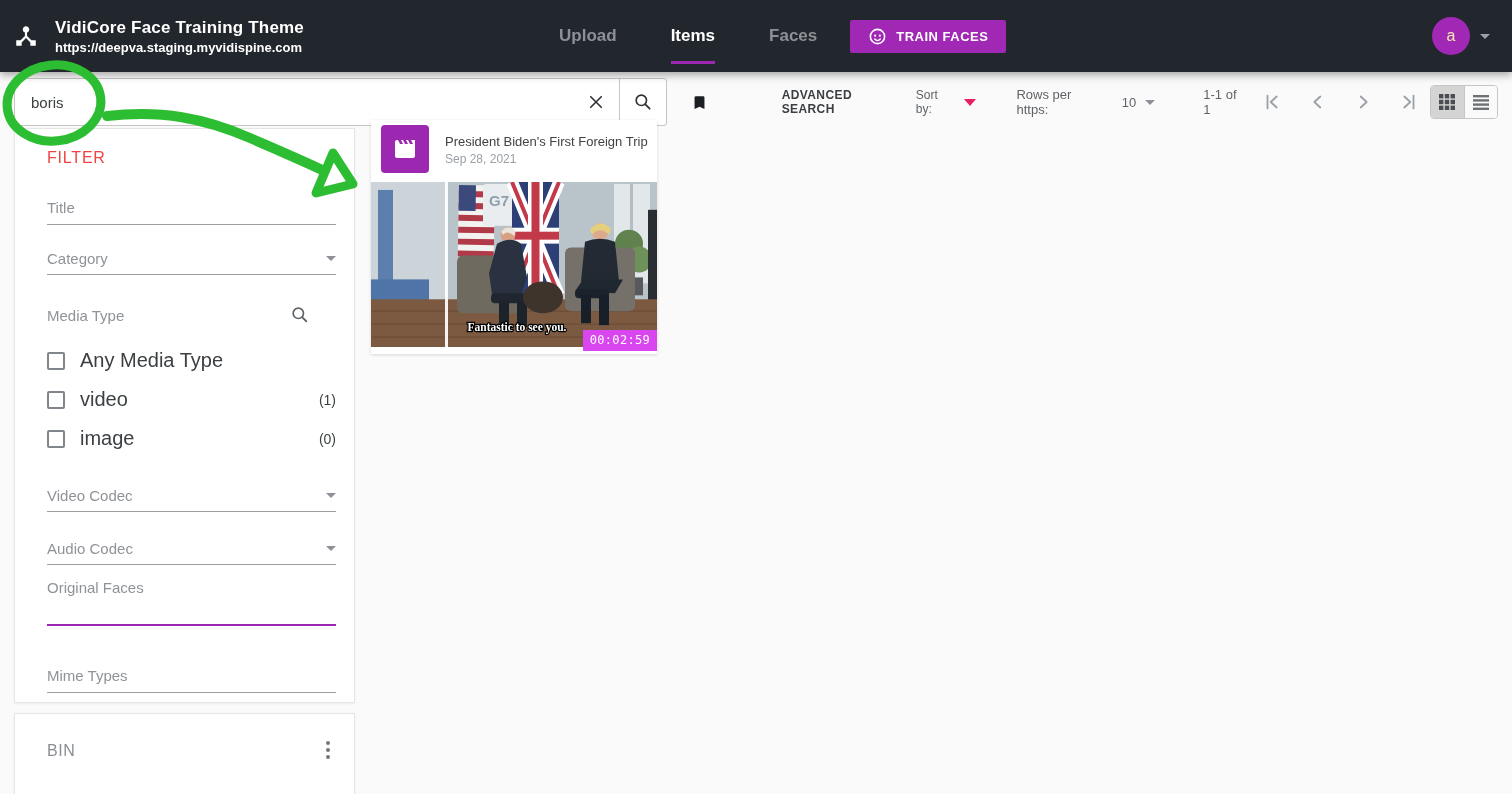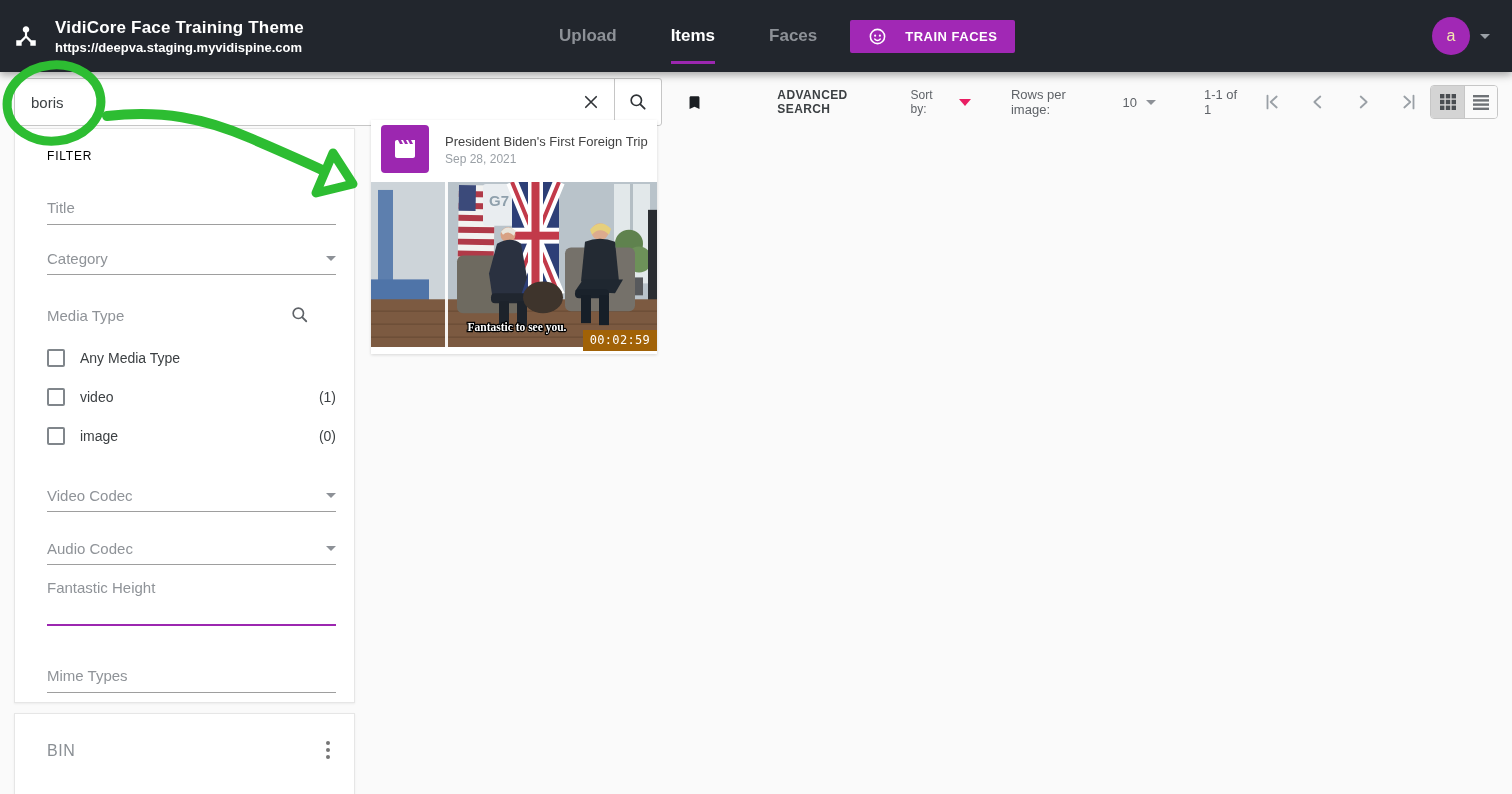--- a/index.html
+++ b/index.html
@@ -15,21 +15,21 @@
   .brand .t { font-size:17px; font-weight:bold; letter-spacing:.2px; }
   .brand .u { font-size:13px; font-weight:bold; margin-top:2px; }
   .nav { display:flex; align-items:center; margin-left:255px; gap:54px; height:100%; }
   .nav-item { position:relative; color:#8d9197; font-size:17px; font-weight:bold; height:100%;
               display:flex; align-items:center; cursor:pointer; }
   .nav-item.active { color:#ffffff; }
   .nav-item.active::after { content:""; position:absolute; left:0; right:0; bottom:8px;
               height:3px; background:#9c27b0; }
   .train-btn { margin-left:33px; background:#a128b5; color:#fff; border:none; height:33px;
                padding:0 18px; font-size:13px; font-weight:bold; letter-spacing:.5px;
-               display:flex; align-items:center; gap:18px; border-radius:2px; cursor:pointer;
+               display:flex; align-items:center; gap:9px; border-radius:2px; cursor:pointer;
                font-family:"Liberation Sans", sans-serif; }
   .avatar-wrap { margin-left:auto; margin-right:22px; display:flex; align-items:center; gap:10px; }
   .avatar { width:38px; height:38px; border-radius:50%; background:#a128b5; color:#f4e9b0;
             display:flex; align-items:center; justify-content:center; font-size:16px; cursor:pointer; }
   .caret-down { width:0; height:0; border-left:5px solid transparent; border-right:5px solid transparent;
                 border-top:5px solid #9aa0a6; cursor:pointer; }
 
   
   .toolbar { position:absolute; top:84px; left:14px; right:14px; height:36px;
              display:flex; align-items:center; }
@@ -60,48 +60,48 @@
                  overflow:hidden; }
   .vt-btn { width:35px; height:32px; display:flex; align-items:center; justify-content:center;
             background:#fafafa; border:none; cursor:pointer; }
   .vt-btn.active { background:#d4d4d4; }
   .vt-btn + .vt-btn { border-left:1px solid #c6c6c6; }
 
   
   .card { background:#fff; border:1px solid #e6e6e6; box-shadow:0 1px 2px rgba(0,0,0,.06); }
   .filter-card { position:absolute; left:14px; top:128px; width:341px; height:575px; }
   .f-abs { position:absolute; left:32px; right:18px; }
-  .f-heading { font-size:12px; color:#000000; letter-spacing:.8px; }
+  .f-heading { font-size:16px; color:#ef4444; letter-spacing:.8px; }
   .f-label { font-size:15px; color:#8f9398; }
   .f-underline { border-bottom:1px solid #9e9e9e; padding-bottom:7px; }
   .f-underline-purple { border-bottom:2px solid #9c27b0; }
   .f-row { display:flex; align-items:center; justify-content:space-between; }
   .cb-row { position:absolute; left:32px; right:18px; display:flex; align-items:center; }
   .cb-box { width:18px; height:18px; border:2px solid #80868b; border-radius:2px; background:#fff;
             cursor:pointer; flex:0 0 auto; }
-  .cb-label { margin-left:15px; font-size:14px; color:#3c4043; }
+  .cb-label { margin-left:15px; font-size:20px; color:#3c4043; }
   .cb-count { margin-left:auto; font-size:14px; color:#3c4043; }
 
   .bin-card { position:absolute; left:14px; top:713px; width:341px; height:120px; }
   .bin-head { position:absolute; left:32px; top:28px; font-size:16px; color:#8a8f94; letter-spacing:.6px; }
   .kebab { position:absolute; right:14px; top:22px; width:24px; height:28px; background:none; border:none;
            cursor:pointer; display:flex; flex-direction:column; align-items:center; justify-content:center; gap:3px; }
   .kebab i { width:4px; height:4px; border-radius:50%; background:#757575; }
 
   
   .result-card { position:absolute; left:371px; top:120px; width:286px; height:234px; background:#fff;
                  box-shadow:0 1px 3px rgba(0,0,0,.14); cursor:pointer; }
   .rc-head { display:flex; align-items:flex-start; padding:5px 8px 0 10px; height:62px; }
   .rc-icon { width:48px; height:48px; border-radius:4px; background:#9c27b0; display:flex;
              align-items:center; justify-content:center; flex:0 0 auto; }
   .rc-meta { margin-left:16px; margin-top:9px; min-width:0; }
   .rc-title { font-size:13px; color:#424242; white-space:nowrap; overflow:hidden; text-overflow:ellipsis; }
   .rc-date { font-size:12px; color:#9aa0a6; margin-top:3px; }
   .rc-thumb { position:relative; width:286px; height:165px; }
-  .rc-badge { position:absolute; right:0; top:210px; background:#a16207; color:#fff; font-size:12px;
+  .rc-badge { position:absolute; right:0; top:210px; background:#d946ef; color:#fff; font-size:12px;
               font-family:"DejaVu Sans Mono", monospace; padding:3px 7px 4px; letter-spacing:.3px; }
 
   
   .annotation { position:absolute; left:0; top:0; width:1512px; height:794px;
                 pointer-events:none; z-index:40; }
 </style>
 </head>
 <body>
 
 <div class="stage">
@@ -159,21 +159,21 @@
     <button class="bookmark-btn">
       <svg width="17" height="21" viewBox="0 0 24 24">
         <path fill="#1b1f23" d="M17 3H7c-1.1 0-2 .9-2 2v16l7-3 7 3V5c0-1.1-.9-2-2-2z"></path>
       </svg>
     </button>
     <span class="adv-search">ADVANCED SEARCH</span>
     <div class="sort-by">
       <span class="lbl">Sort by:</span>
       <span class="caret-pink"></span>
     </div>
-    <span class="rows-label">Rows per image:</span>
+    <span class="rows-label">Rows per https:</span>
     <div class="rows-select">
       <span class="val">10</span>
       <span class="caret-gray"></span>
     </div>
     <span class="range">1-1 of 1</span>
     <div class="pager">
       <button class="pg-btn">
         <svg width="22" height="22" viewBox="0 0 24 24">
           <path d="M6 5 V19 M16 6 L9.5 12 L16 18" fill="none" stroke="#9aa0a6" stroke-width="2" stroke-linecap="round" stroke-linejoin="round"></path>
         </svg>
@@ -263,21 +263,21 @@
       <span class="f-label">Video Codec</span>
       <span class="caret-gray"></span>
     </div>
 
     <div class="f-abs f-underline f-row" style="top:411px;">
       <span class="f-label">Audio Codec</span>
       <span class="caret-gray"></span>
     </div>
 
     <div class="f-abs" style="top:450px;">
-      <span class="f-label">Fantastic Height</span>
+      <span class="f-label">Original Faces</span>
       <div class="f-underline-purple" style="margin-top:27px;"></div>
     </div>
 
     <div class="f-abs f-underline" style="top:538px;">
       <span class="f-label">Mime Types</span>
     </div>
   </div>
 
   <div class="card bin-card">
     <div class="bin-head">BIN</div>

